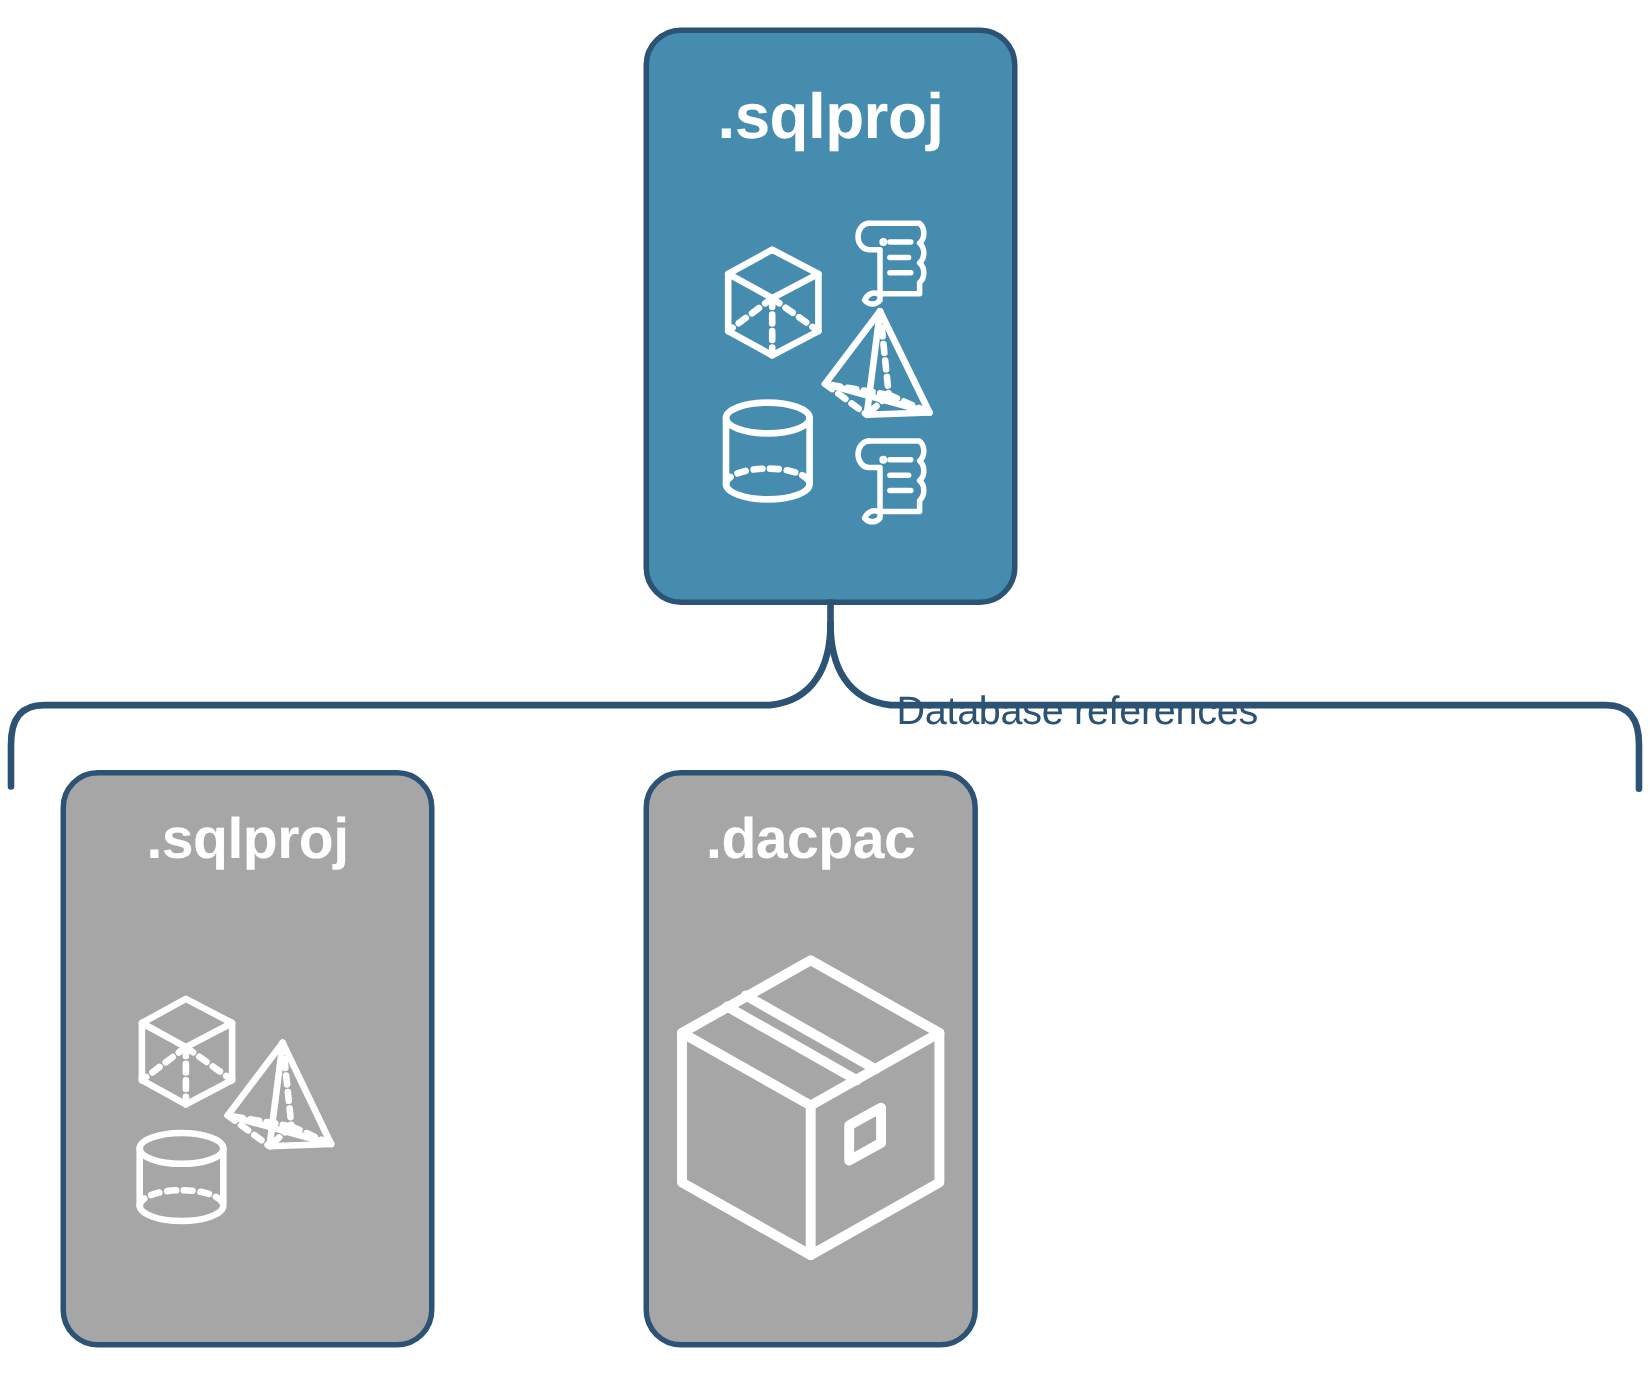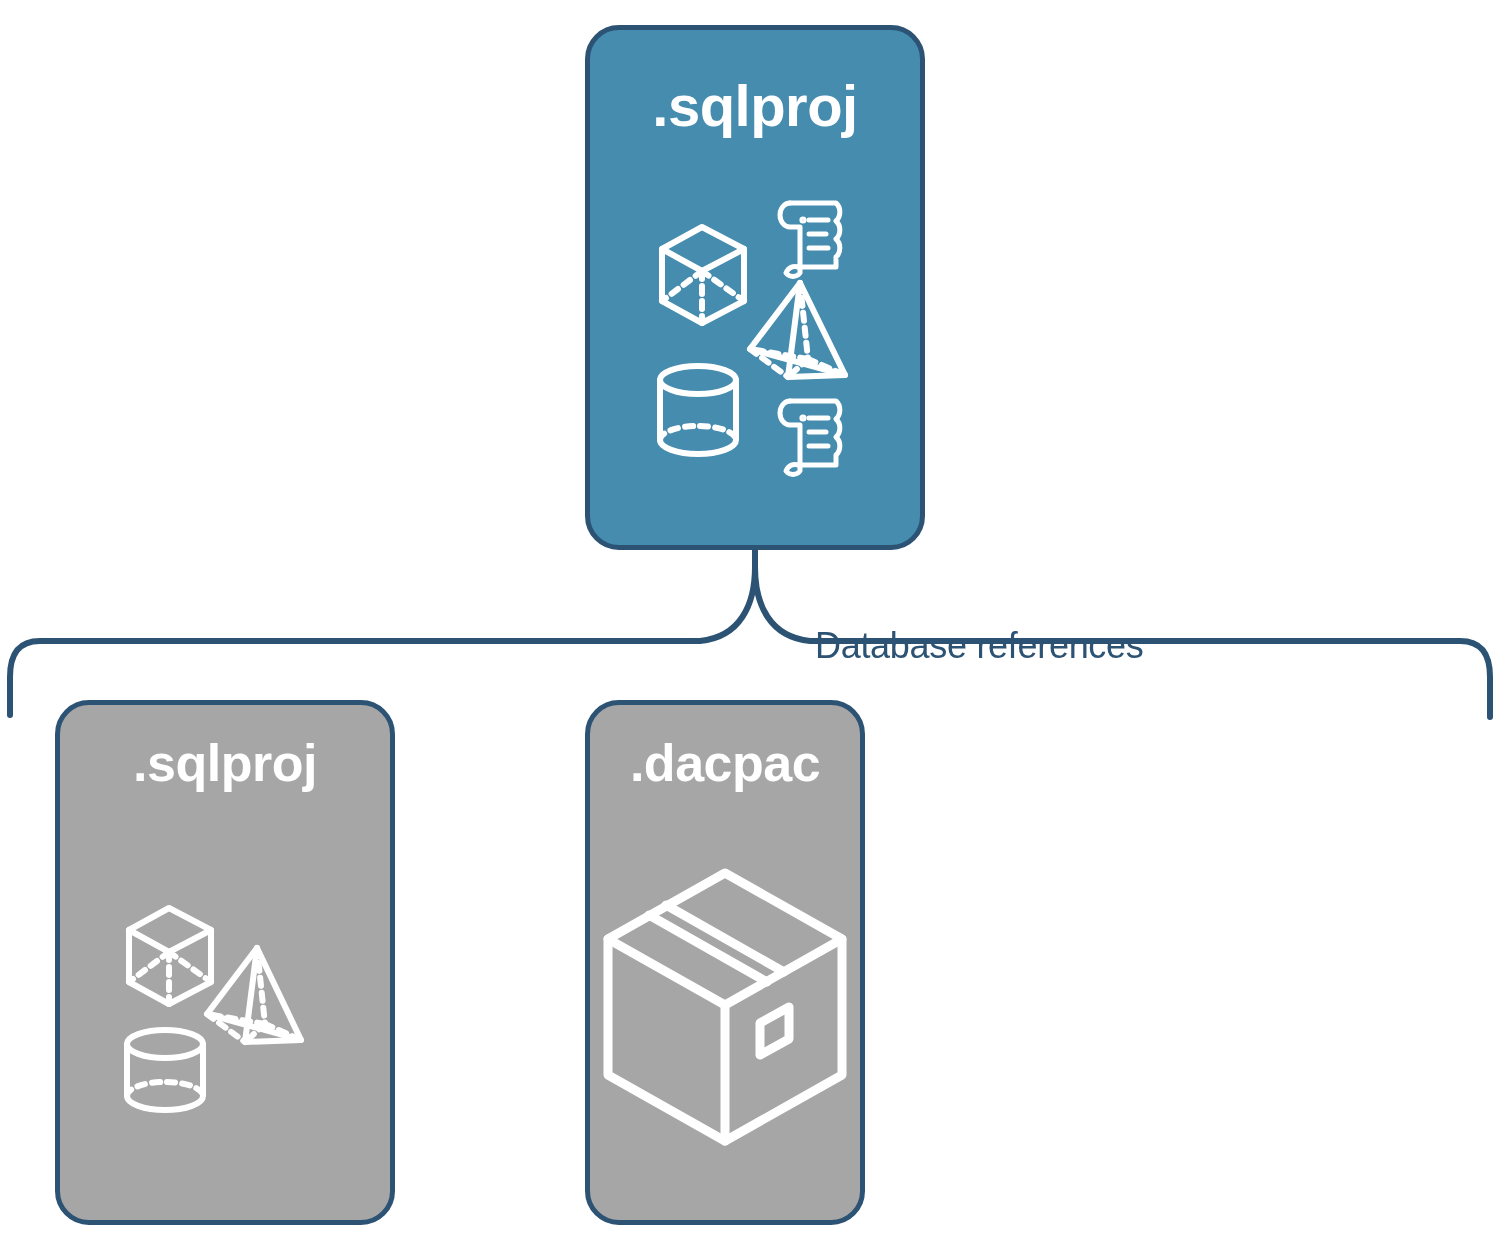--- a/index.html
+++ b/index.html
@@ -69,21 +69,21 @@
   
   #card-sqlproj-ref {
     left: 55px;
     top: 700px;
     width: 340px;
     height: 525px;
   }
   #card-dacpac {
     left: 585px;
     top: 700px;
-    width: 280px;
+    width: 304px;
     height: 525px;
   }
   #card-nupkg {
     left: 1115px;
     top: 700px;
     width: 340px;
     height: 525px;
   }
 
   

